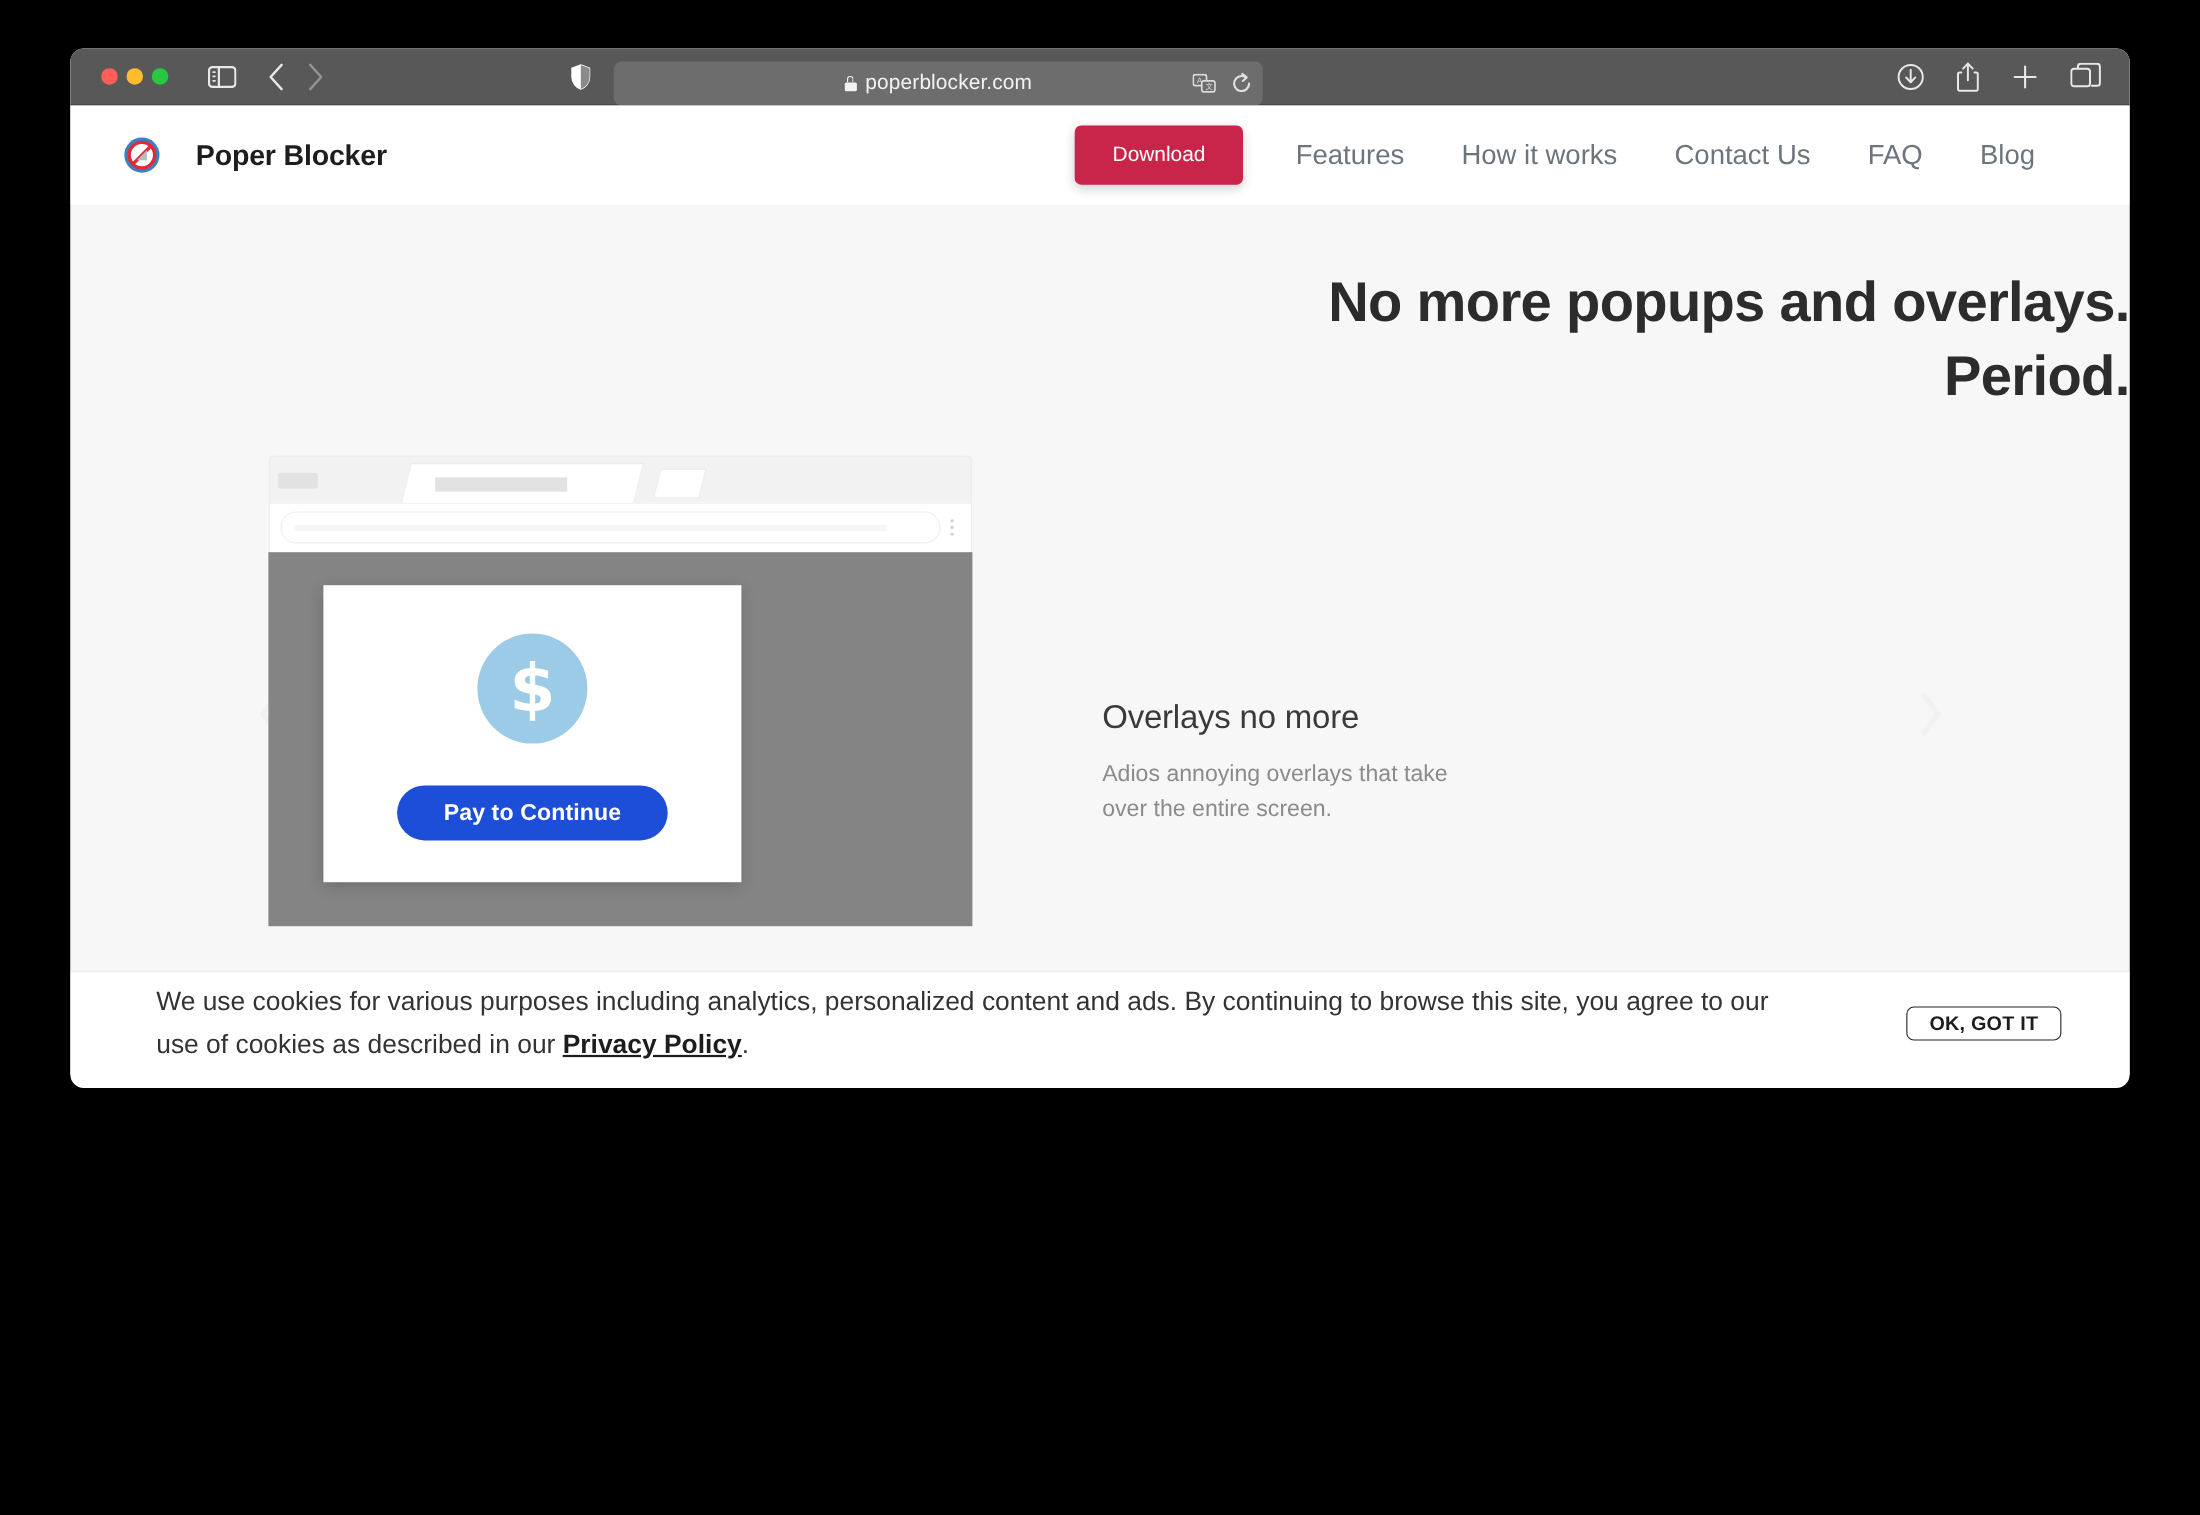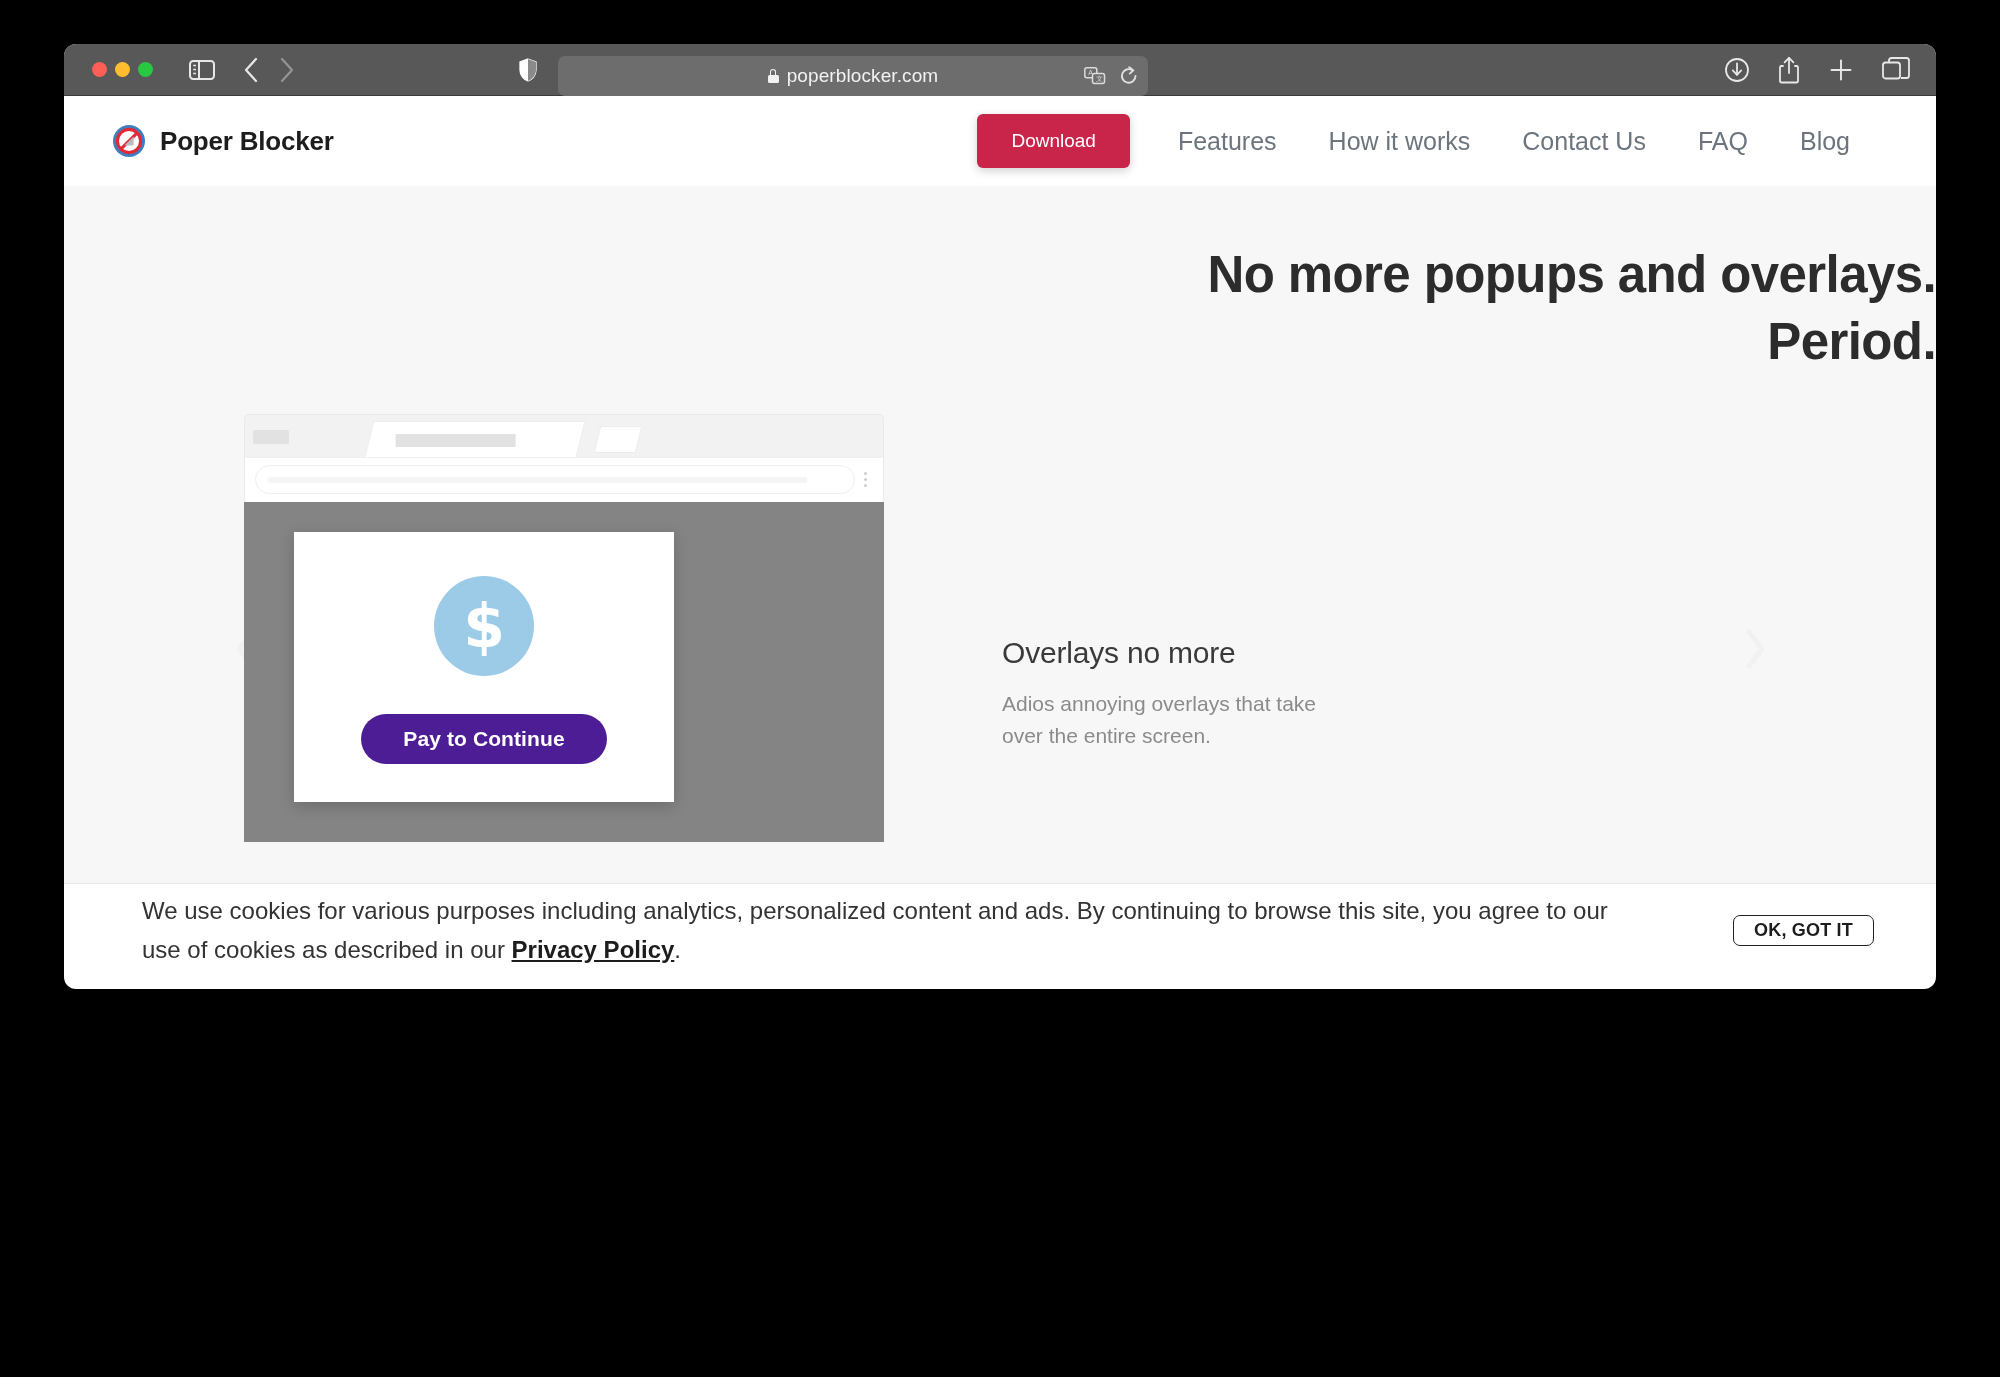--- a/index.html
+++ b/index.html
@@ -79,21 +79,21 @@
   .page { height: 881px; background: #f7f7f7; position: relative; }
 
   .site-header {
     height: 90px;
     background: #fff;
     display: flex; align-items: center;
     padding: 0 60px 0 48px;
     position: relative;
     z-index: 3;
   }
-  .brand { display: flex; align-items: center; gap: 14px; }
+  .brand { display: flex; align-items: center; gap: 32px; }
   .brand-name {
     font-size: 26px; font-weight: 700; color: #1d1d1d; letter-spacing: -.2px;
   }
   .logo { width: 34px; height: 34px; }
 
   .nav {
     margin-left: auto;
     display: flex; align-items: center; gap: 0;
   }
   .download-btn {
@@ -238,21 +238,21 @@
     margin-top: 44px;
     display: flex; align-items: center; justify-content: center;
     color: #fff;
     font-size: 60px;
     font-weight: 700;
     line-height: 1;
     font-family: "DejaVu Sans", sans-serif;
   }
   .pay-btn {
     margin-top: 38px;
-    background: #4c1d95;
+    background: #1d4ed8;
     color: #fff;
     border: none;
     border-radius: 26px;
     height: 50px;
     padding: 0 42px;
     font-size: 21px;
     font-weight: 700;
     cursor: pointer;
     font-family: inherit;
     letter-spacing: .1px;

